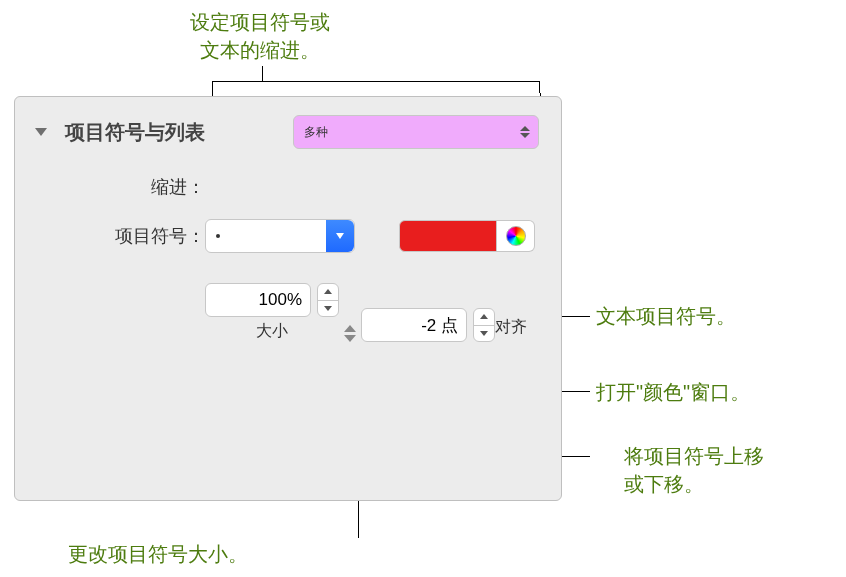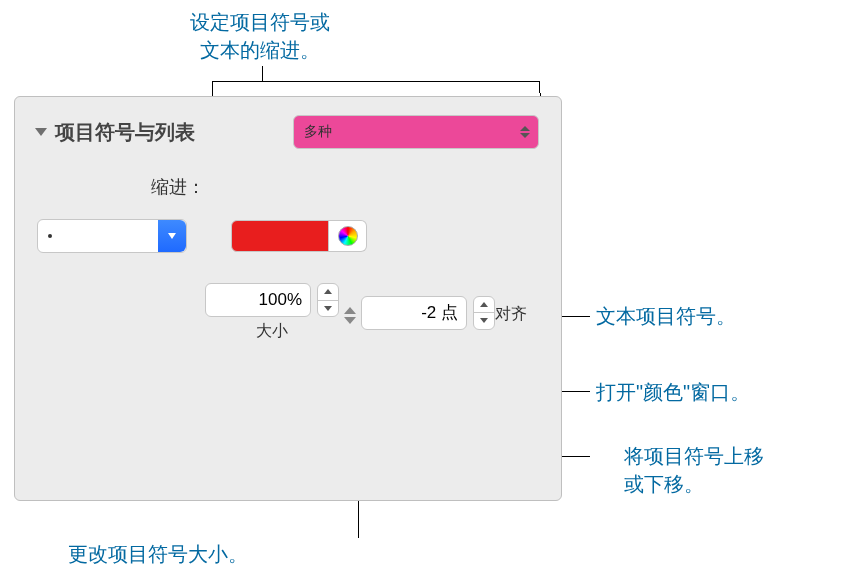--- a/index.html
+++ b/index.html
@@ -8,21 +8,21 @@
       font-size: 17px;
       background: #fff;
       width: 846px;
       height: 577px;
       position: relative;
       color: #333;
     }
     .callout {
       position: absolute;
       font-size: 20px;
-      color: #0369a1;
+      color: #4d7c0f;
       line-height: 1.4;
     }
     .callout.right { text-align: left; }
     .callout.top { text-align: center; }
     .callout.bottom { text-align: left; }
 
     
     .line {
       position: absolute;
       background: #000;
@@ -55,26 +55,26 @@
 
     .section-title {
       font-weight: 600;
       font-size: 20px;
       color: #444;
     }
 
     .select {
       display: flex;
       align-items: center;
-      background: #ec4899;
+      background: #f0abfc;
       border: 1px solid #c7c7c7;
       border-radius: 6px;
       height: 34px;
       padding: 0 10px;
-      font-size: 14px;
+      font-size: 12px;
       color: #333;
       position: relative;
     }
     .select .caret-pair {
       position: absolute;
       right: 8px;
       top: 50%;
       transform: translateY(-50%);
       display: flex;
       flex-direction: column;
@@ -243,54 +243,55 @@
 <div class="line vline" style="left:540px; top:93px; height:158px;"></div>
 
 <div class="line hline" style="left:468px; top:316px; width:122px;"></div>
 <div class="line hline" style="left:548px; top:391px; width:42px;"></div>
 <div class="line vline" style="left:548px; top:370px; height:21px;"></div>
 <div class="line hline" style="left:554px; top:456px; width:36px;"></div>
 <div class="line vline" style="left:358px; top:464px; height:74px;"></div>
 
 <div class="panel">
 
-  <div class="row" style="">
+  <div class="row" style="gap:10px;">
     <div class="disclosure"></div>
     <div class="section-title">项目符号与列表</div>
     <div style="flex:1"></div>
     <div class="select" style="width:246px;">
       <span>多种</span>
       <div class="caret-pair">
         <div class="caret-up"></div>
         <div class="caret-down"></div>
       </div>
     </div>
   </div>
 
 
   <div class="row" style="margin-top:20px; align-items:flex-start;">
     <div class="field-label" style="width:168px; padding-top:6px;">缩进：</div>
     <div style="width:38px;"></div>
   </div>
 
   <div class="row" style="margin-top:20px;">
+    <div class="field-label" style="width:168px;">项目符号：</div>
     <div class="select-blue" style="width:150px;">
       <div class="bullet-dot"></div>
       <div class="blue-caret" style="width:28px;">
         <div class="bd" style="border-top-width:6px;"></div>
       </div>
     </div>
     <div style="width:44px;"></div>
     <div class="color-well"></div>
     <div class="color-wheel-btn">
       <div class="color-wheel"></div>
     </div>
   </div>
 
-  <div class="row" style="margin-top:30px; align-items:center;">
+  <div class="row" style="margin-top:30px; align-items:flex-end;">
     <div style="width:168px;"></div>
     <div style="display:flex; flex-direction:column; align-items:center;">
       <div class="number-field">
         <input type="text" value="100%" style="">
         <div class="stepper">
           <div class="sbtn">
               <div class="su"></div>
             </div>
           <div class="sbtn">
               <div class="sd"></div>

